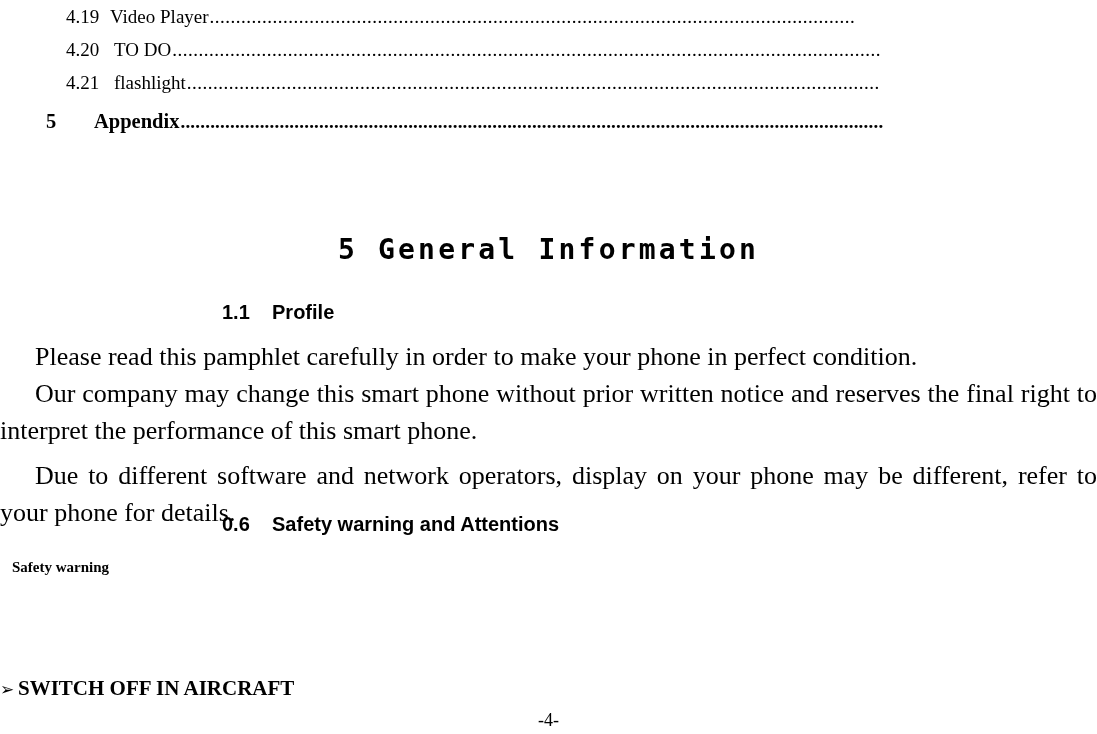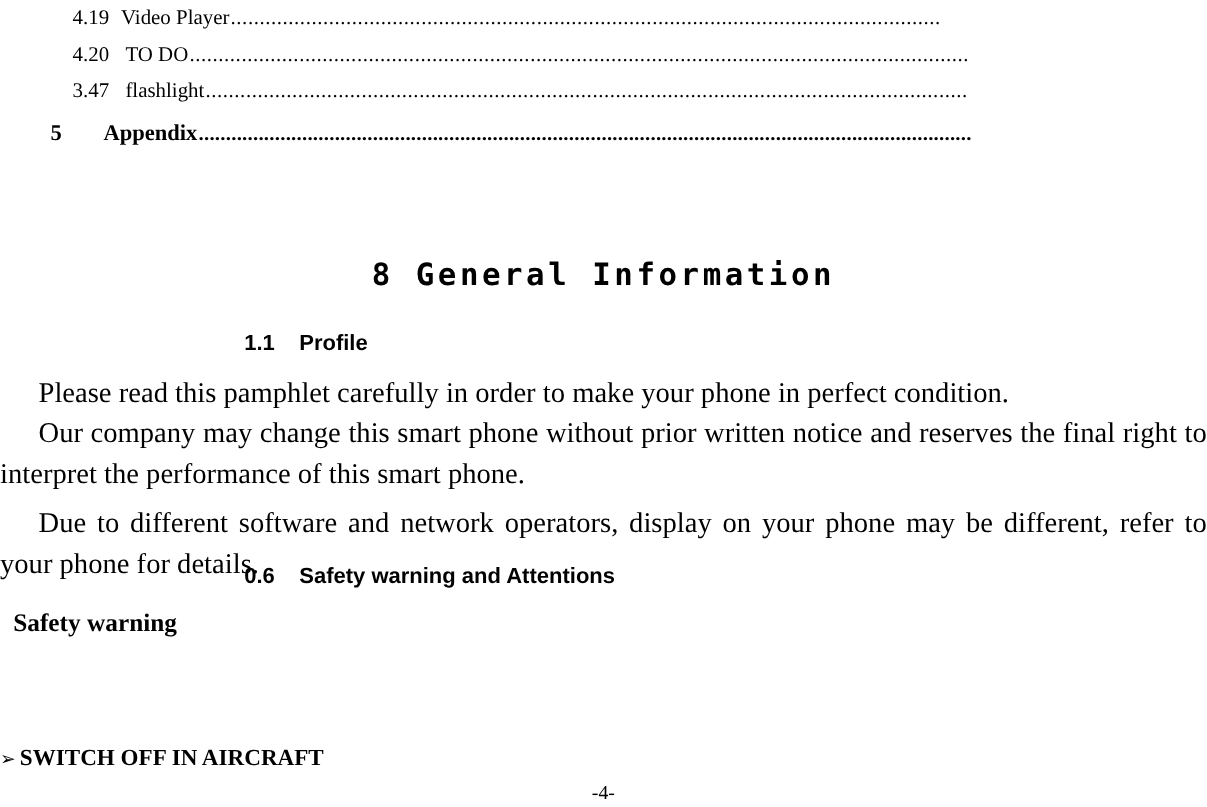--- a/index.html
+++ b/index.html
@@ -124,21 +124,21 @@
   #para-2 { top: 375px; }
   #para-3 { top: 457px; }
 
   
   .safety-label {
     position: absolute;
     left: 12px;
     top: 552px;
     font-family: "Liberation Serif", "DejaVu Serif", serif;
     font-weight: bold;
-    font-size: 23px;
+    font-size: 15px;
     line-height: 30px;
   }
   .bullet-line {
     position: absolute;
     left: 0;
     font-family: "Liberation Serif", "DejaVu Serif", serif;
     font-weight: bold;
     font-size: 21px;
     line-height: 30px;
     white-space: nowrap;
@@ -183,36 +183,36 @@
     </div>
 
     <div class="toc-row toc-sub r2">
       <span class="num">4.20</span>
       <span class="title">TO DO</span>
       <span class="leader">.......................................................................................................................................</span>
       <span class="pg">28</span>
     </div>
 
     <div class="toc-row toc-sub r3">
-      <span class="num">3.47</span>
+      <span class="num">4.21</span>
       <span class="title">flashlight</span>
       <span class="leader">....................................................................................................................................</span>
       <span class="pg">28</span>
     </div>
 
     <div class="toc-row toc-main">
       <span class="num">5</span>
       <span class="title">Appendix</span>
       <span class="leader">..............................................................................................................................................</span>
       <span class="pg">27</span>
     </div>
 
   </div>
 
-  <div class="chapter-title">8 General Information</div>
+  <div class="chapter-title">5 General Information</div>
 
   <div class="sec-heading" id="sec-1-1">1.1    Profile</div>
 
   <div class="body-block" id="para-1">
     <p>Please read this pamphlet carefully in order to make your phone in perfect condition.</p>
   </div>
 
   <div class="body-block" id="para-2">
     <p>Our company may change this smart phone without prior written notice and reserves the final right to interpret the performance of this smart phone.</p>
   </div>

